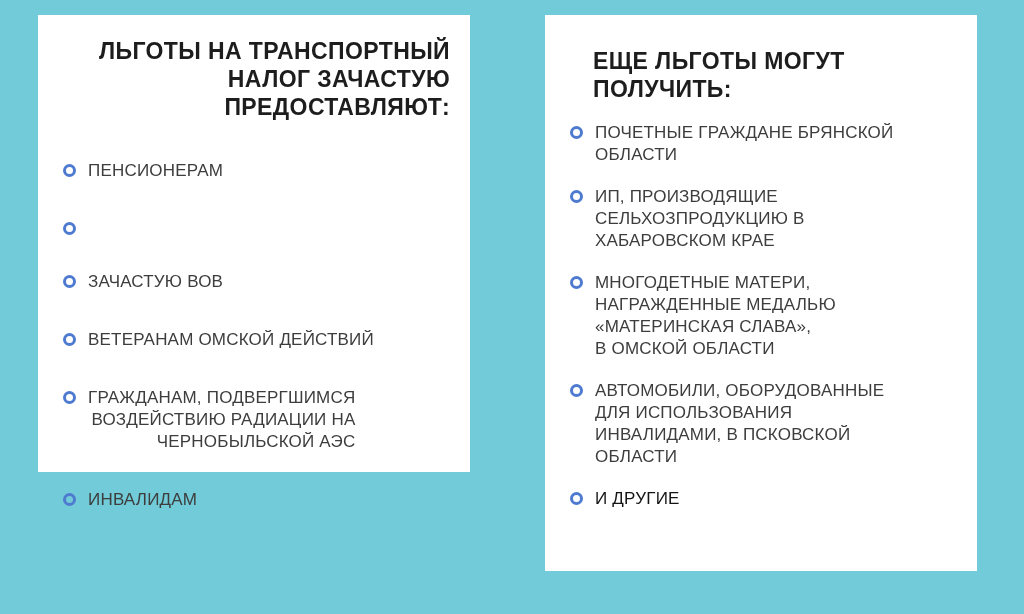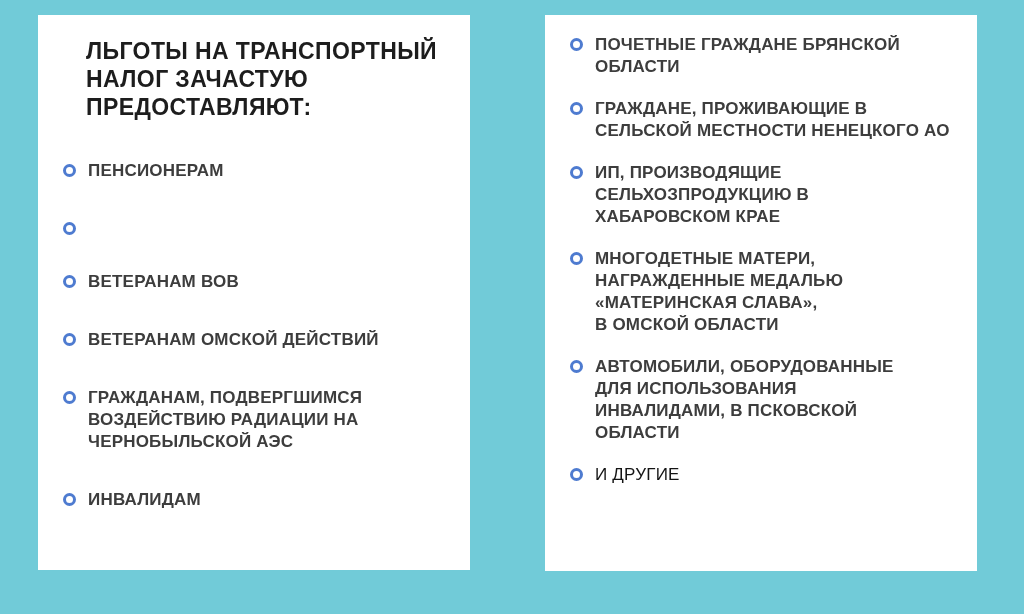--- a/index.html
+++ b/index.html
@@ -16,21 +16,21 @@
     background:var(--bg);
     font-family:"Liberation Sans","DejaVu Sans",sans-serif;
   }
   .stage{position:relative;width:1024px;height:614px;}
   .card{
     position:absolute;
     top:15px;
     width:432px;
     background:#ffffff;
   }
-  .card-left{left:38px;height:555px;}
+  .card-left{left:38px;height:457px;text-align:right;}
   .card-right{left:545px;height:556px;}
   .card-title{
     margin-left:48px;
     margin-right:20px;
     font-size:23px;
     line-height:28px;
     font-weight:800;
     letter-spacing:0.4px;
     color:var(--title-color);
     white-space:pre-line;
@@ -50,21 +50,21 @@
     flex:0 0 auto;
     width:13px;height:13px;
     border:3.5px solid var(--accent);
     border-radius:50%;
     margin-top:4px;
     margin-right:12px;
   }
   .item-text{
     font-size:17px;
     line-height:22px;
-    font-weight:700;
+    font-weight:400;
     letter-spacing:0.2px;
     color:var(--item-color);
     white-space:pre-line;
   }
   .item-text.bold{
     font-weight:400;
     color:var(--emph-color);
   }
   .footer{
     position:absolute;
@@ -91,21 +91,21 @@
           <span class="ring"></span>
           <span class="item-text">ПЕНСИОНЕРАМ</span>
         </div>
 
         <div class="list-item">
           <span class="ring"></span>
         </div>
 
         <div class="list-item">
           <span class="ring"></span>
-          <span class="item-text">ВЕТЕРАНАМ ВОВ</span>
+          <span class="item-text">ЗАЧАСТУЮ ВОВ</span>
         </div>
 
         <div class="list-item">
           <span class="ring"></span>
           <span class="item-text">ВЕТЕРАНАМ ОМСКОЙ ДЕЙСТВИЙ</span>
         </div>
 
         <div class="list-item">
           <span class="ring"></span>
           <span class="item-text">ГРАЖДАНАМ, ПОДВЕРГШИМСЯ
@@ -114,33 +114,30 @@
         </div>
 
         <div class="list-item">
           <span class="ring"></span>
           <span class="item-text">ИНВАЛИДАМ</span>
         </div>
       </div>
   </section>
 
   <section class="card card-right">
+    <h2 class="card-title">ЕЩЕ ЛЬГОТЫ МОГУТ
+ПОЛУЧИТЬ:</h2>
     <div class="list">
 
         <div class="list-item">
           <span class="ring"></span>
           <span class="item-text">ПОЧЕТНЫЕ ГРАЖДАНЕ БРЯНСКОЙ
 ОБЛАСТИ</span>
         </div>
 
-        <div class="list-item">
-          <span class="ring"></span>
-          <span class="item-text">ГРАЖДАНЕ, ПРОЖИВАЮЩИЕ В
-СЕЛЬСКОЙ МЕСТНОСТИ НЕНЕЦКОГО АО</span>
-        </div>
 
         <div class="list-item">
           <span class="ring"></span>
           <span class="item-text">ИП, ПРОИЗВОДЯЩИЕ
 СЕЛЬХОЗПРОДУКЦИЮ В
 ХАБАРОВСКОМ КРАЕ</span>
         </div>
 
         <div class="list-item">
           <span class="ring"></span>

